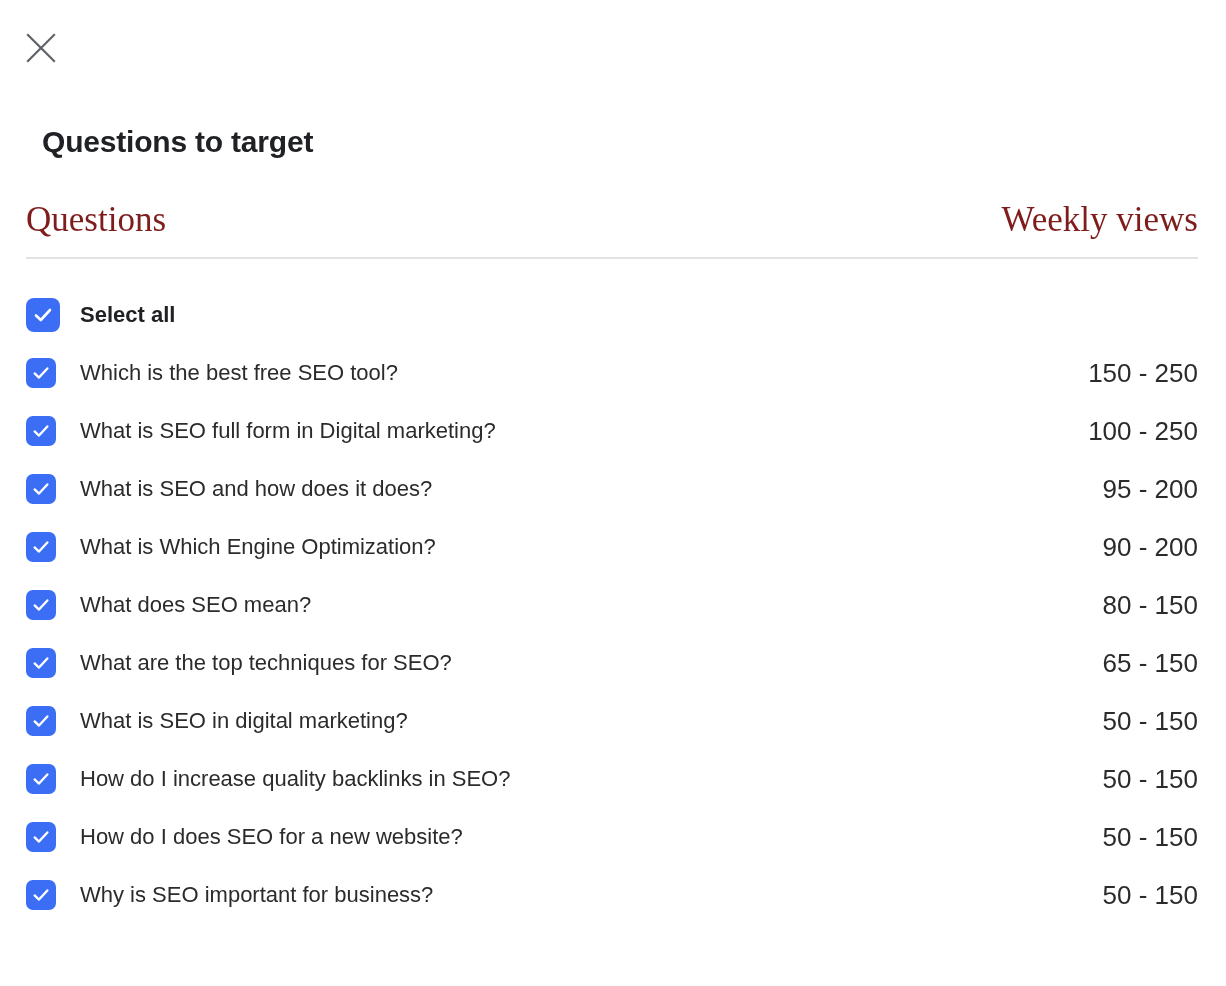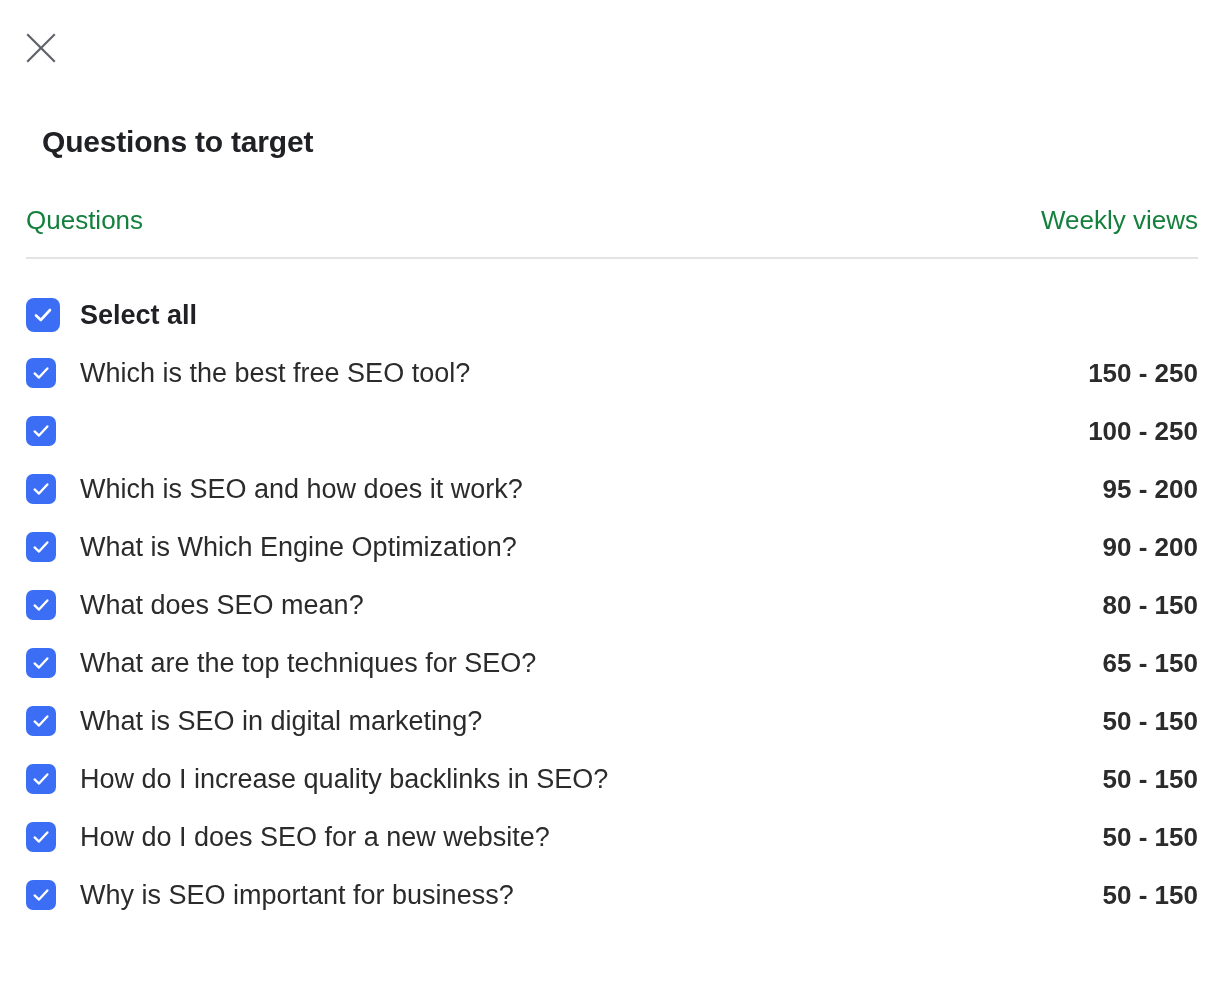--- a/index.html
+++ b/index.html
@@ -59,25 +59,26 @@
   .table-head {
     position: absolute;
     left: 26px;
     top: 203px;
     width: 1172px;
     display: flex;
     align-items: baseline;
     justify-content: space-between;
   }
   .th {
-    font-size: 26px;
+    font-size: 35px;
     font-weight: 400;
-    color: #15803d;
+    color: #7f1d1d;
     line-height: 34px;
     white-space: nowrap;
+    font-family: Liberation Serif, serif;
   }
   .th-views { text-align: center; }
 
   .head-divider {
     position: absolute;
     left: 26px;
     top: 257px;
     width: 1172px;
     height: 2px;
     background: #e3e3e3;
@@ -120,37 +121,37 @@
   }
   .row-select-all .cb {
     width: 34px;
     height: 34px;
     border-radius: 8px;
   }
   .cb svg { display: block; }
 
   .row-label {
     margin-left: 24px;
-    font-size: 27px;
+    font-size: 22px;
     font-weight: 400;
     color: #2b2b2b;
     line-height: 34px;
     white-space: nowrap;
     cursor: pointer;
   }
   .row-select-all .row-label {
     font-weight: 700;
     margin-left: 20px;
     color: #202124;
   }
 
   .row-views {
     flex: 0 0 auto;
     font-size: 26px;
-    font-weight: 700;
+    font-weight: 400;
     color: #2b2b2b;
     line-height: 34px;
     text-align: right;
     white-space: nowrap;
   }
 </style>
 </head>
 <body>
 
 <div class="panel">
@@ -203,33 +204,34 @@
       </div>
       <div class="row">
         <div class="row-label-wrap">
           <span class="cb">
             <span>
               <svg width="20" height="20" viewBox="0 0 22 22" aria-hidden="true">
                 <polyline points="4,11.5 8.8,16 18,6" fill="none" stroke="#ffffff" stroke-width="2.6" stroke-linecap="round" stroke-linejoin="round"></polyline>
               </svg>
             </span>
           </span>
+          <span class="row-label">What is SEO full form in Digital marketing?</span>
         </div>
         <div class="row-views">100 - 250</div>
       </div>
       <div class="row">
         <div class="row-label-wrap">
           <span class="cb">
             <span>
               <svg width="20" height="20" viewBox="0 0 22 22" aria-hidden="true">
                 <polyline points="4,11.5 8.8,16 18,6" fill="none" stroke="#ffffff" stroke-width="2.6" stroke-linecap="round" stroke-linejoin="round"></polyline>
               </svg>
             </span>
           </span>
-          <span class="row-label">Which is SEO and how does it work?</span>
+          <span class="row-label">What is SEO and how does it does?</span>
         </div>
         <div class="row-views">95 - 200</div>
       </div>
       <div class="row">
         <div class="row-label-wrap">
           <span class="cb">
             <span>
               <svg width="20" height="20" viewBox="0 0 22 22" aria-hidden="true">
                 <polyline points="4,11.5 8.8,16 18,6" fill="none" stroke="#ffffff" stroke-width="2.6" stroke-linecap="round" stroke-linejoin="round"></polyline>
               </svg>

